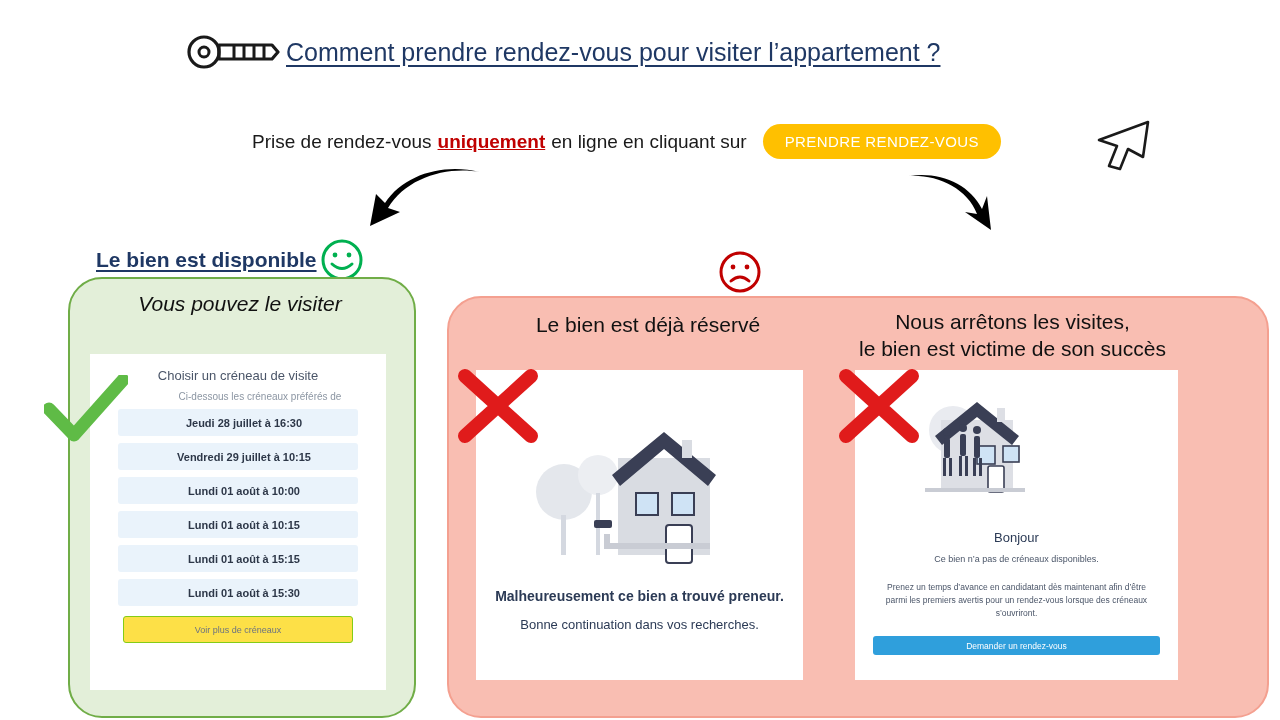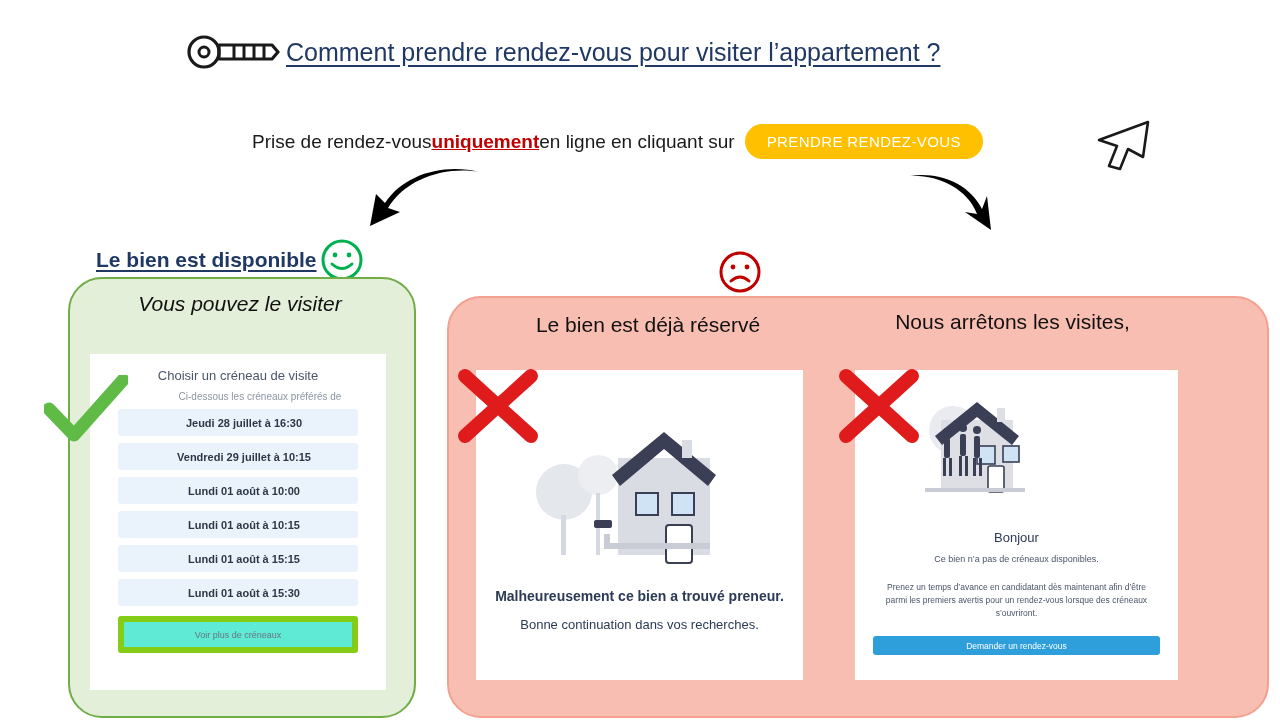--- a/index.html
+++ b/index.html
@@ -39,20 +39,21 @@
     white-space: nowrap;
   }
 
   
   .subtitle-row {
     position: absolute;
     left: 252px;
     top: 124px;
     display: flex;
     align-items: center;
+    gap: 6px;
     font-size: 19px;
     white-space: nowrap;
   }
   .subtitle-row .uniq {
     color: #c00000;
     font-weight: bold;
     text-decoration: underline;
   }
   .cta-button {
     margin-left: 10px;
@@ -179,22 +180,22 @@
     font-weight: bold;
     display: flex;
     align-items: center;
     justify-content: center;
     padding-left: 12px;
   }
   .slot-more {
     margin: 10px auto 0;
     width: 228px;
     height: 25px;
-    background: #5eead4;
-    border: 6px solid #84cc16;
+    background: #fde047;
+    border: 1px solid #84cc16;
     border-radius: 3px;
     color: #6b7280;
     font-size: 9px;
     display: flex;
     align-items: center;
     justify-content: center;
   }
   .green-check {
     position: absolute;
     left: 44px;
@@ -333,20 +334,21 @@
   </div>
 
   <svg class="green-check" viewBox="0 0 84 70">
     <path d="M5 34 L30 60 L79 5" fill="none" stroke="#5fbb46" stroke-width="13" stroke-linecap="round" stroke-linejoin="round"></path>
   </svg>
 
   <div class="panel-red"></div>
   <div class="panel-title red-title-1">Le bien est déjà réservé</div>
   <div class="panel-title red-title-2">
     <div>Nous arrêtons les visites,</div>
+    <div>le bien est victime de son succès</div>
   </div>
 
   <div class="card-red-1">
     <svg class="illus" viewBox="0 0 327 215">
 
       <circle cx="88" cy="122" r="28" fill="#e4e7ec"></circle>
       <rect x="85" y="145" width="5" height="40" fill="#d4d8e0"></rect>
       <circle cx="122" cy="105" r="20" fill="#eceef2"></circle>
       <rect x="120" y="123" width="4" height="62" fill="#d4d8e0"></rect>
 

